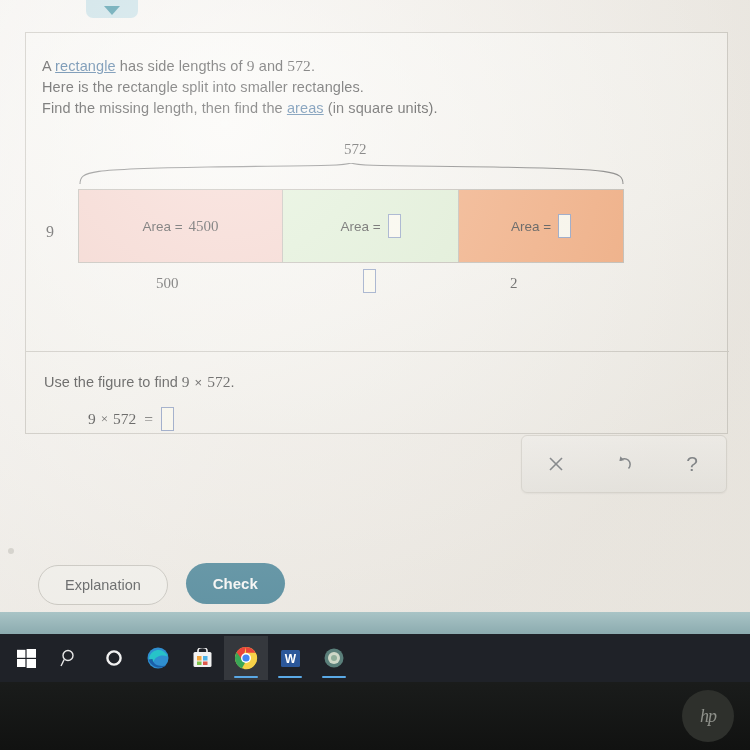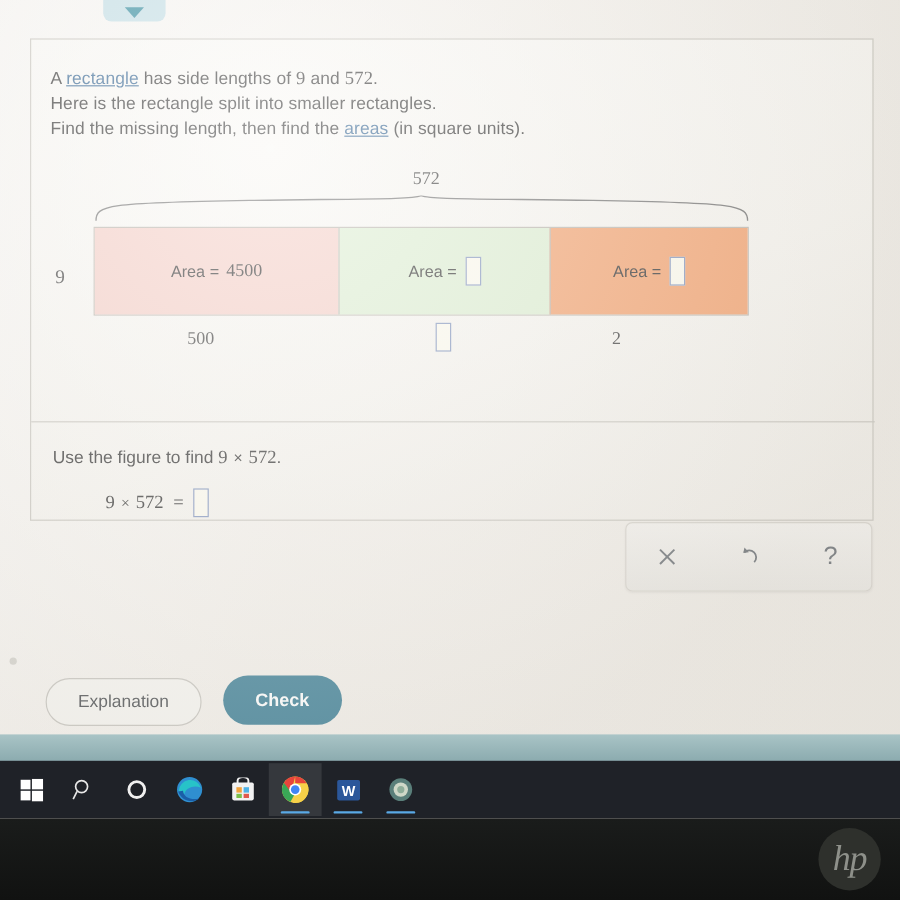--- a/index.html
+++ b/index.html
@@ -253,21 +253,21 @@
   }
   .hp {
     position: absolute;
     right: 16px; top: 8px;
     width: 52px; height: 52px;
     border-radius: 50%;
     background: #2e302c;
     display: flex; align-items: center; justify-content: center;
     font-family: "Liberation Serif", serif;
     font-style: italic;
-    font-size: 30px;
+    font-size: 18px;
     color: #8e908a;
     letter-spacing: -1px;
   }
   .smudge {
     position:absolute; left: 8px; top: 548px;
     width: 6px; height: 6px; border-radius: 50%;
     background: rgba(150,150,140,.35);
   }
 </style>
 </head>

